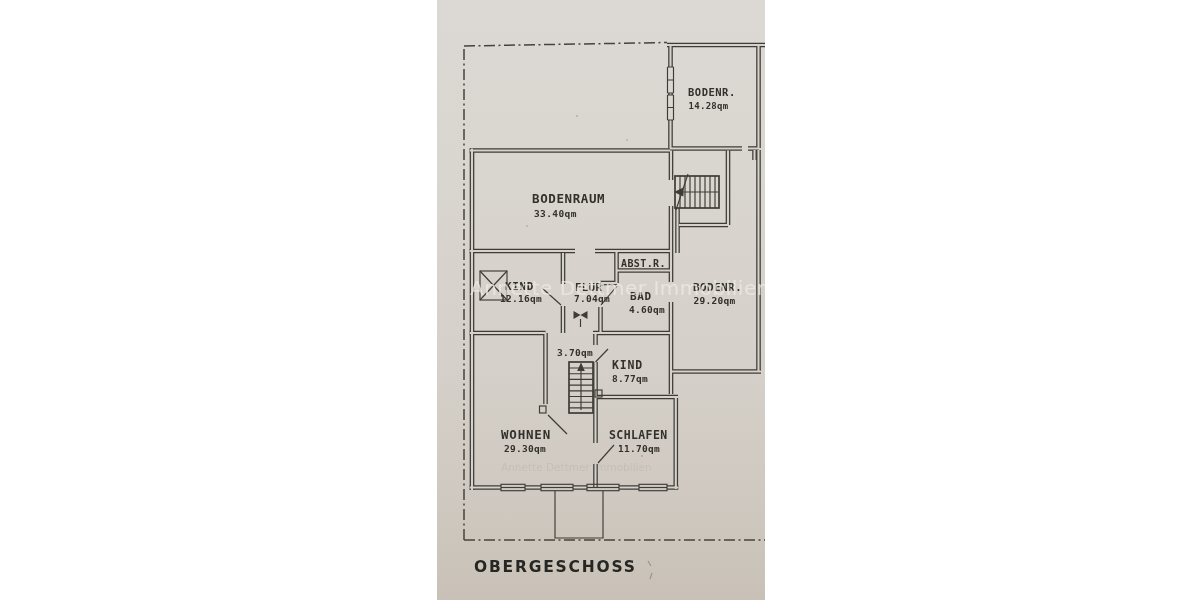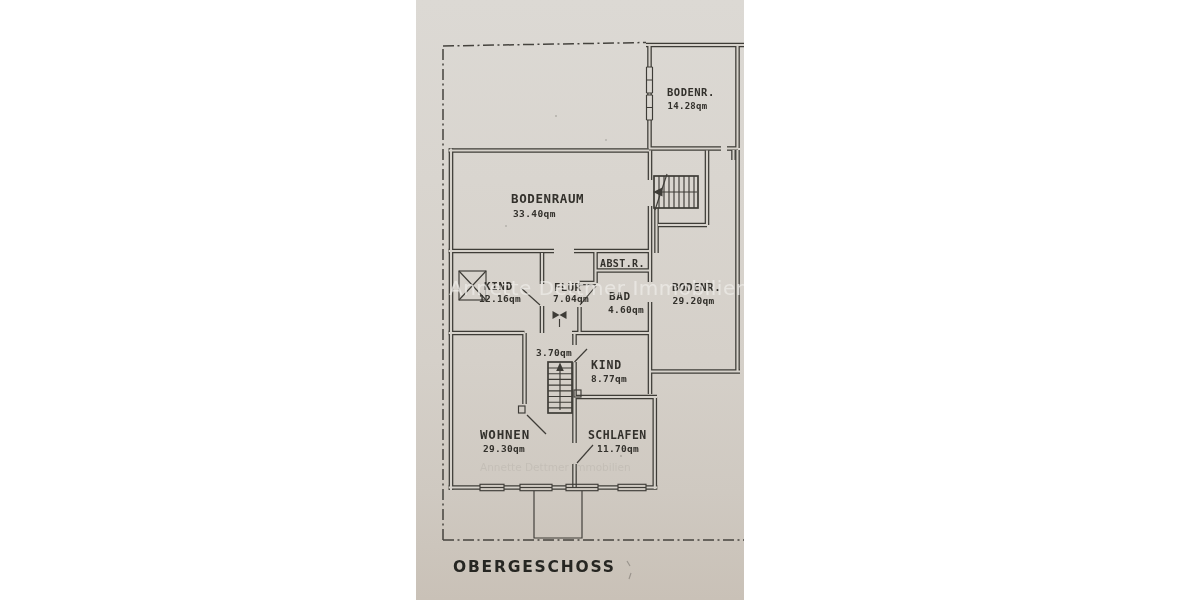--- a/index.html
+++ b/index.html
@@ -1,18 +1,18 @@
 <!DOCTYPE html>
 <html><head>
 <meta charset="utf-8">
 <style>
   html,body{margin:0;padding:0;background:#ffffff;}
   .stage{position:relative;width:1200px;height:600px;background:#ffffff;overflow:hidden;
          font-family:"DejaVu Sans",sans-serif;}
-  .photo{position:absolute;left:416px;top:0;width:328px;height:600px;
+  .photo{position:absolute;left:437px;top:0;width:328px;height:600px;
          background:linear-gradient(180deg,#dcd9d4 0%,#d9d5cf 30%,#d5d0c9 60%,#cfc9c1 82%,#c9c1b7 100%);}
   .photo svg{position:absolute;left:0;top:0;}
   
   .dw{stroke:#3e3c37;stroke-width:4.6;fill:none;stroke-linecap:butt;}
   .dwi{stroke:#d6d2cb;stroke-width:2.1;fill:none;stroke-linecap:butt;}
   .tl{stroke:#3e3c37;stroke-width:1.15;fill:none;}
   .sl{stroke:#3e3c37;stroke-width:1.7;fill:none;}
   .dd{stroke:#45433e;stroke-width:1.5;fill:none;stroke-dasharray:11 3.5 2 3.5;}
   .pt{font-family:"DejaVu Sans Mono","Liberation Mono",monospace;font-weight:700;fill:#33312c;}
   .title-text{font-family:"DejaVu Sans","Liberation Sans",sans-serif;font-weight:800;fill:#262622;}

